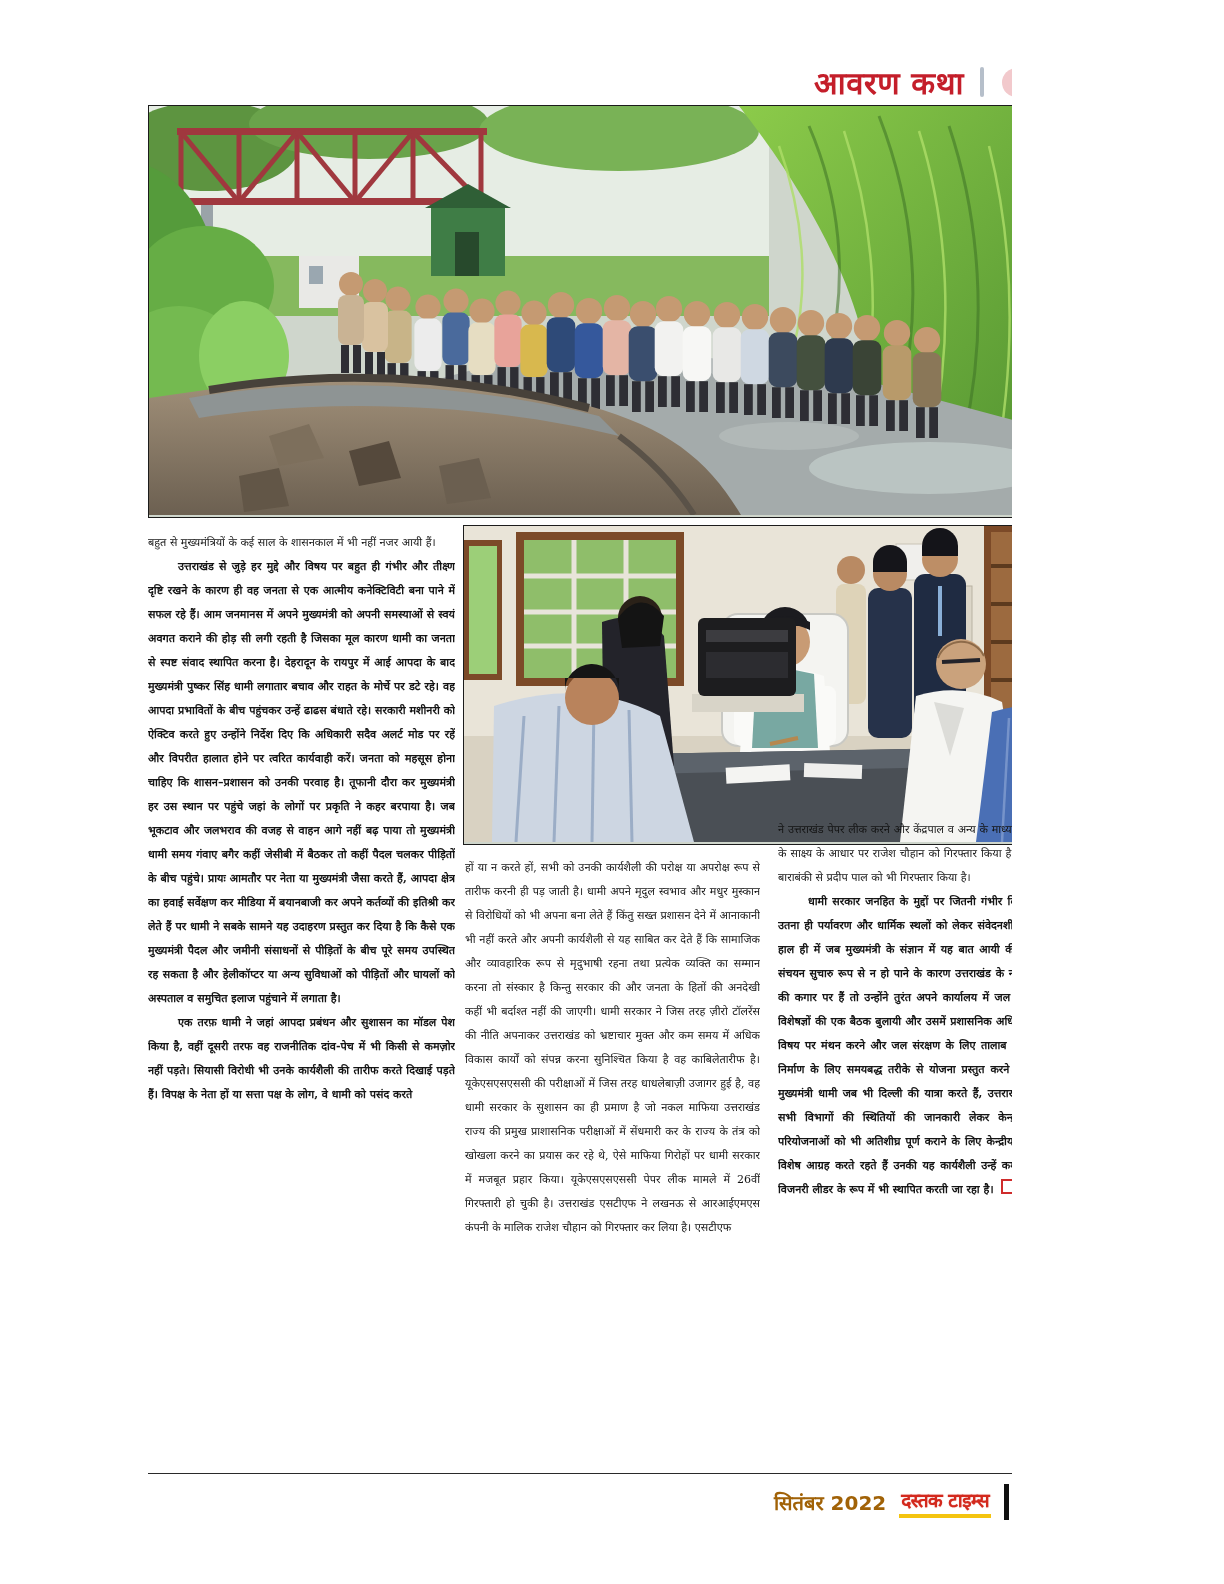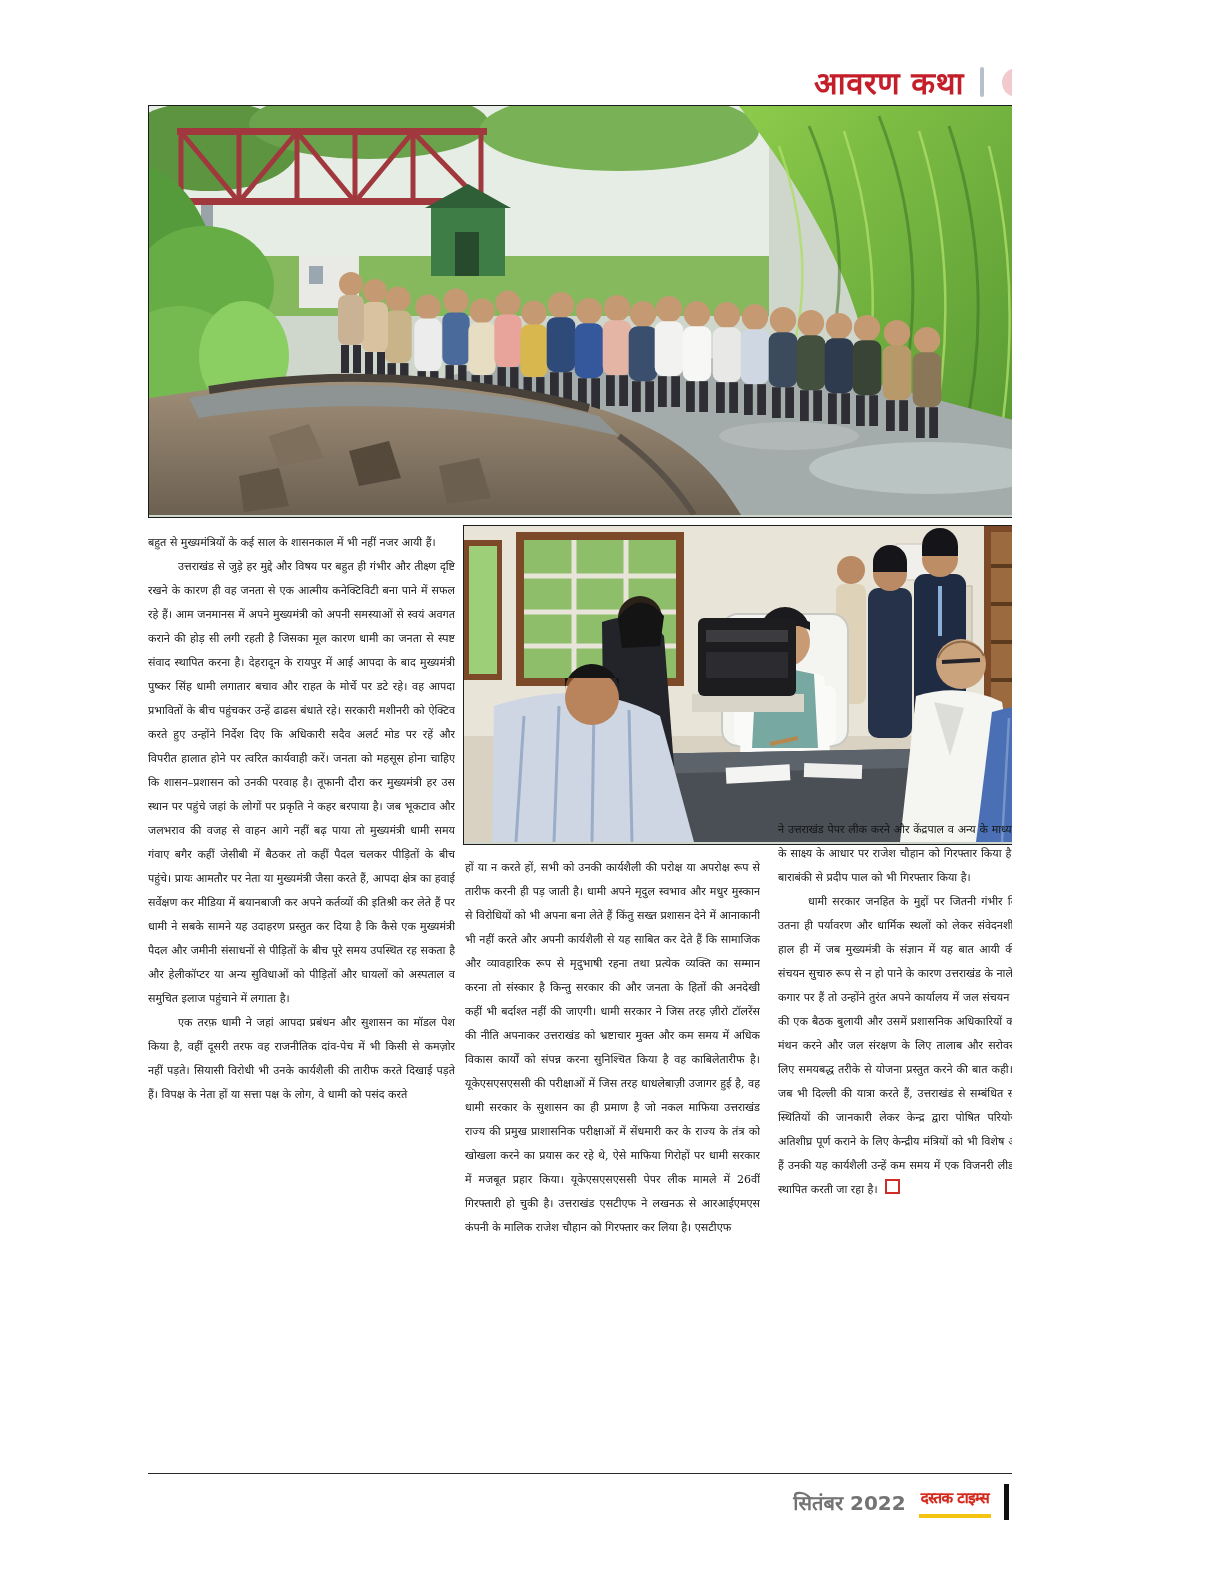--- a/index.html
+++ b/index.html
@@ -23,38 +23,38 @@
   .photo svg { display:block; }
   .top-photo { left:148px; top:105px; width:925px; height:411px; }
   .mid-photo { left:463px; top:525px; width:610px; height:318px; }
   
   .col { position:absolute; overflow:hidden; }
   .col p {
     margin:0; text-align:justify; color:#141414;
     font-size:11px; line-height:24px;
     font-family:"DejaVu Serif","Liberation Serif",serif;
   }
-  .col p.indent { text-indent:30px; }
+  .col p.indent { text-indent:30px;font-weight:bold; }
   .col1 { left:148px; top:531px;  width:307px; height:944px; }
   .col2 { left:465px; top:856px;  width:295px; height:616px; }
   .col3 { left:778px; top:818px;  width:297px; height:616px; }
   .end-marker {
     display:inline-block; width:11px; height:11px;
     border:2px solid #cf2b2b; margin-left:7px; vertical-align:-1px; background:#fff;
   }
   
   .footer-rule { position:absolute; left:148px; top:1473px; width:927px; height:1px; background:#2a2a2a; }
   .footer-row {
     position:absolute; left:148px; top:1482px; width:927px; height:40px;
     display:flex; align-items:center; justify-content:flex-end; gap:13px;
   }
-  .footer-month { font-size:20px; font-weight:bold; color:#737373; }
+  .footer-month { font-size:20px; font-weight:bold; color:#a16207; }
   .footer-logo {
-    font-size:15px; font-weight:bold; color:var(--logo-red,#d3291d);
-    border-bottom:4px solid var(--logo-yellow,#f4c410); padding:0 2px 7px 2px;
+    font-size:19px; font-weight:bold; color:var(--logo-red,#d3291d);
+    border-bottom:4px solid var(--logo-yellow,#f4c410); padding:0 2px 1px 2px;
     text-shadow:0 0 1px rgba(211,41,29,.55); letter-spacing:-0.5px;
   }
   .footer-vbar { width:5px; height:36px; background:#101010; }
   .footer-pagenum { font-size:38px; font-weight:bold; color:#101010; line-height:36px; }
 </style>
 </head>
 <body>
 
 <div class="page">
 

